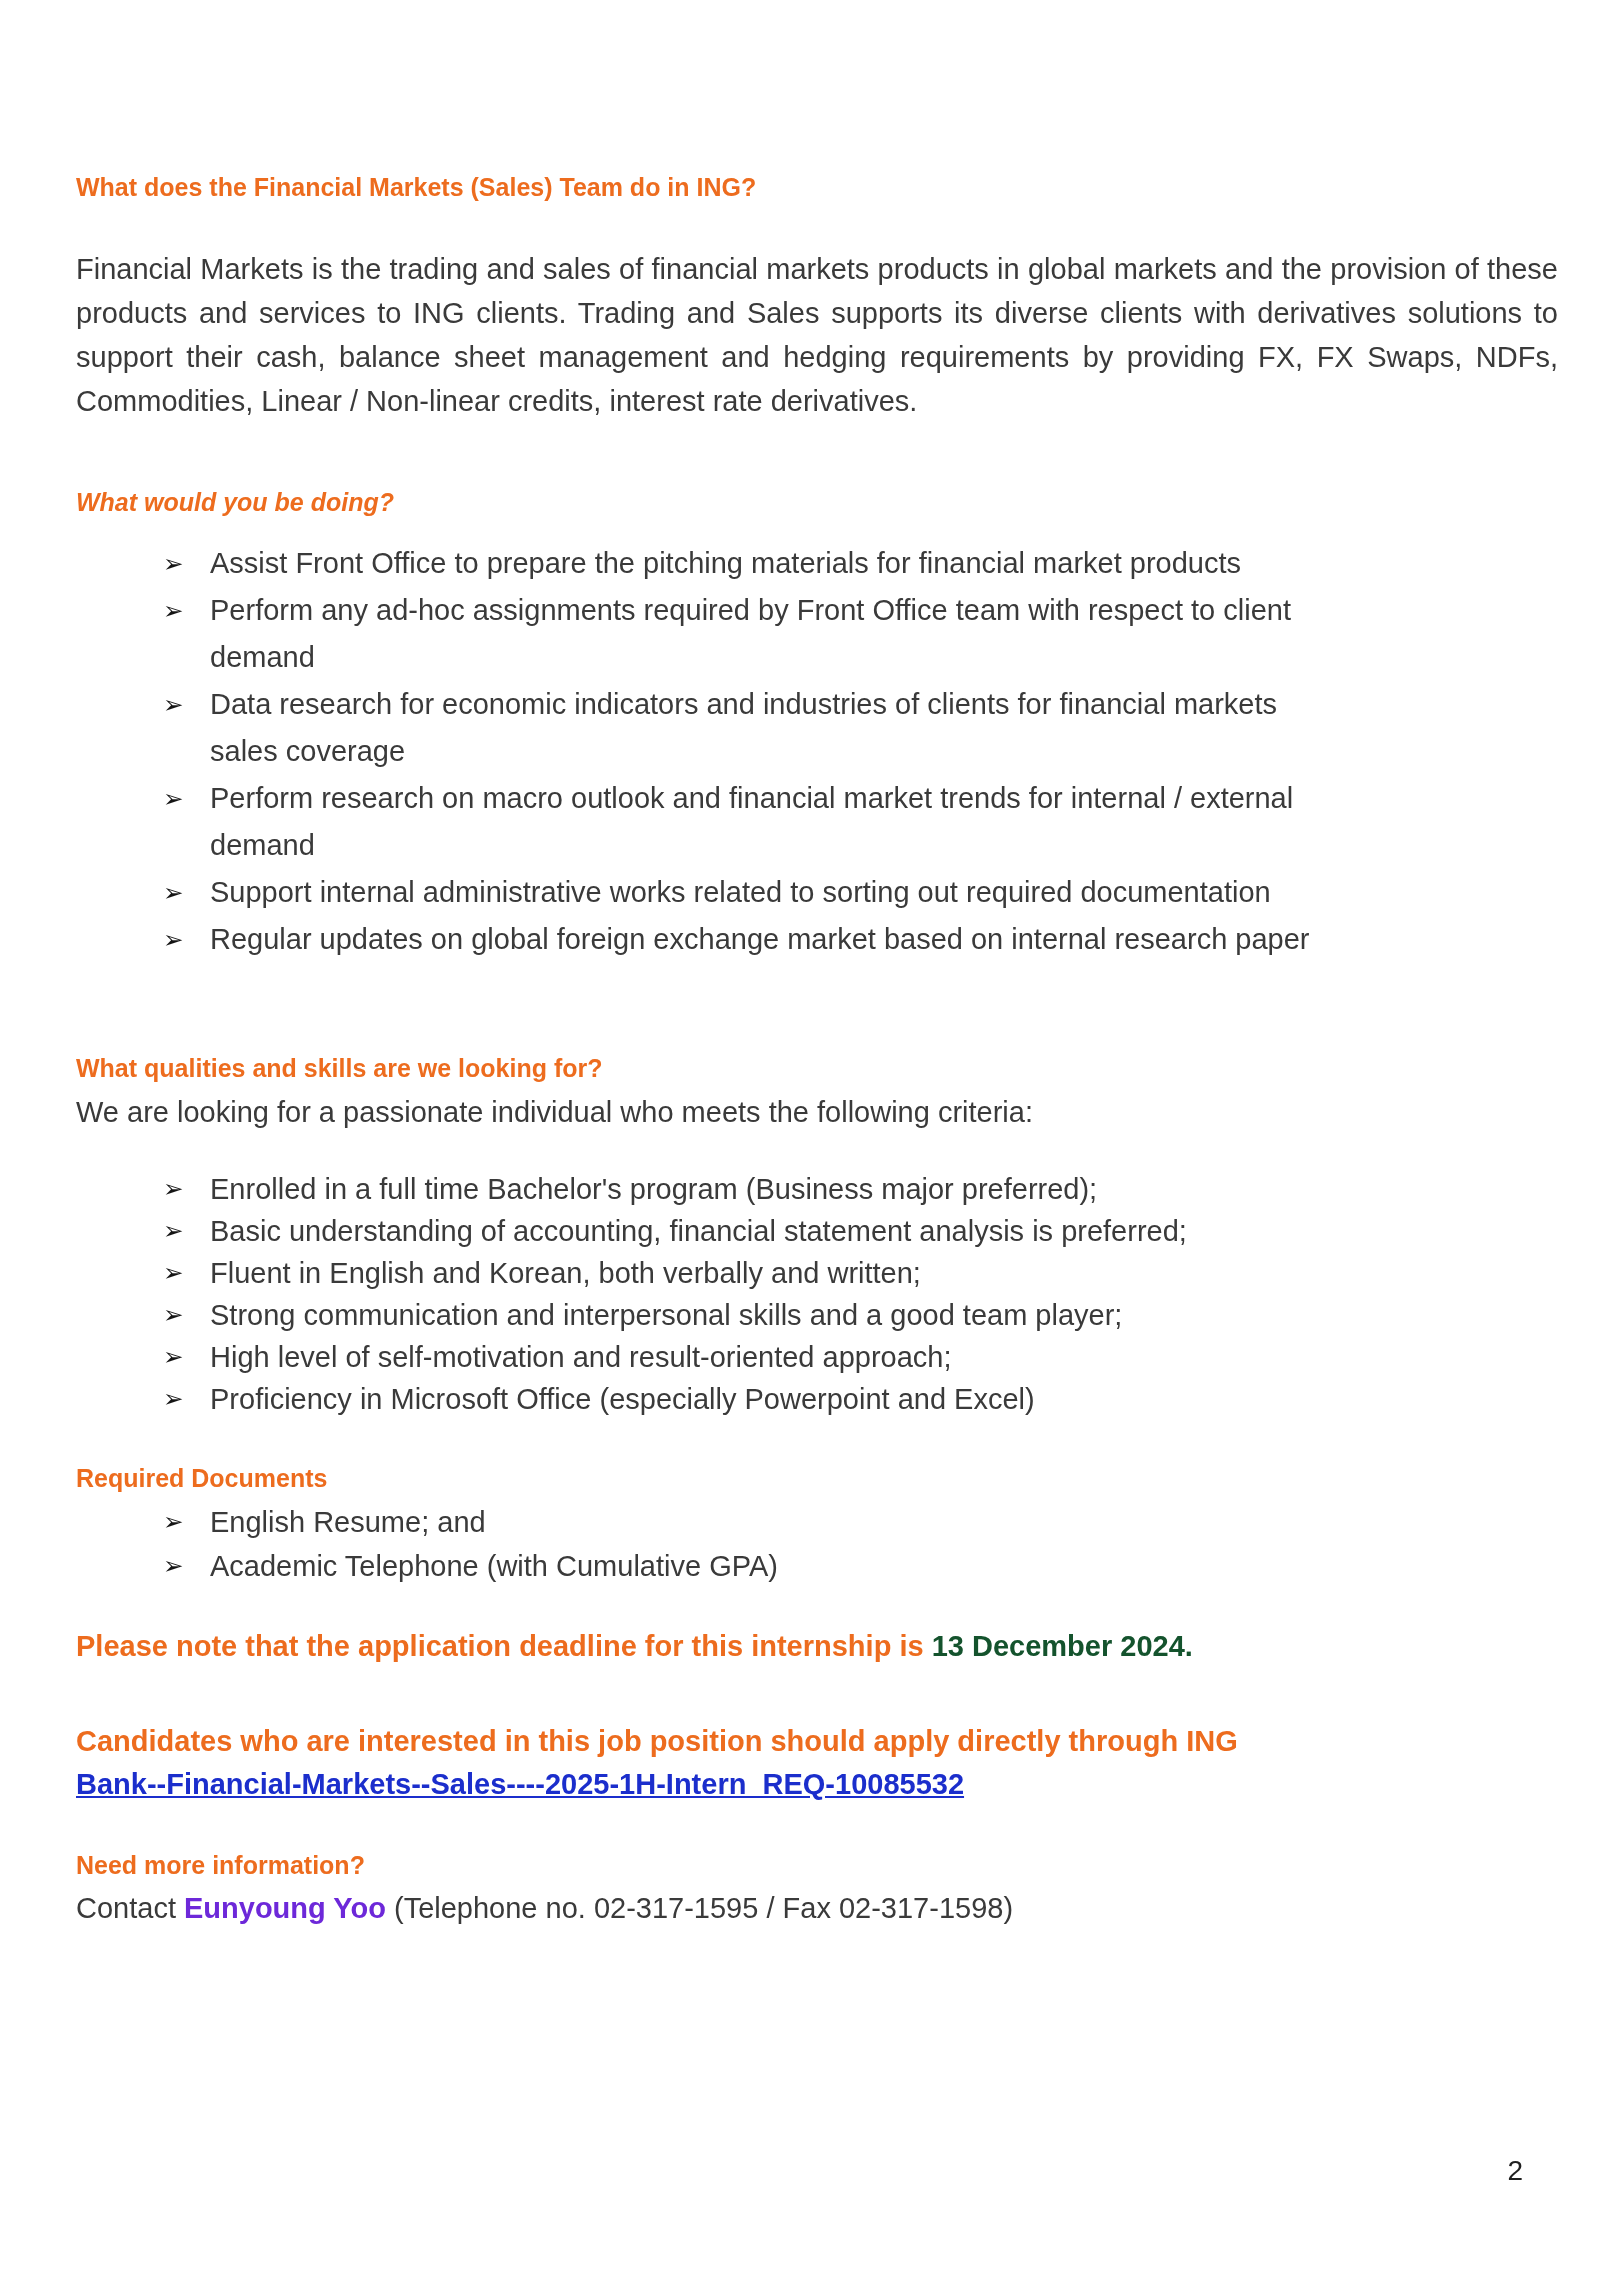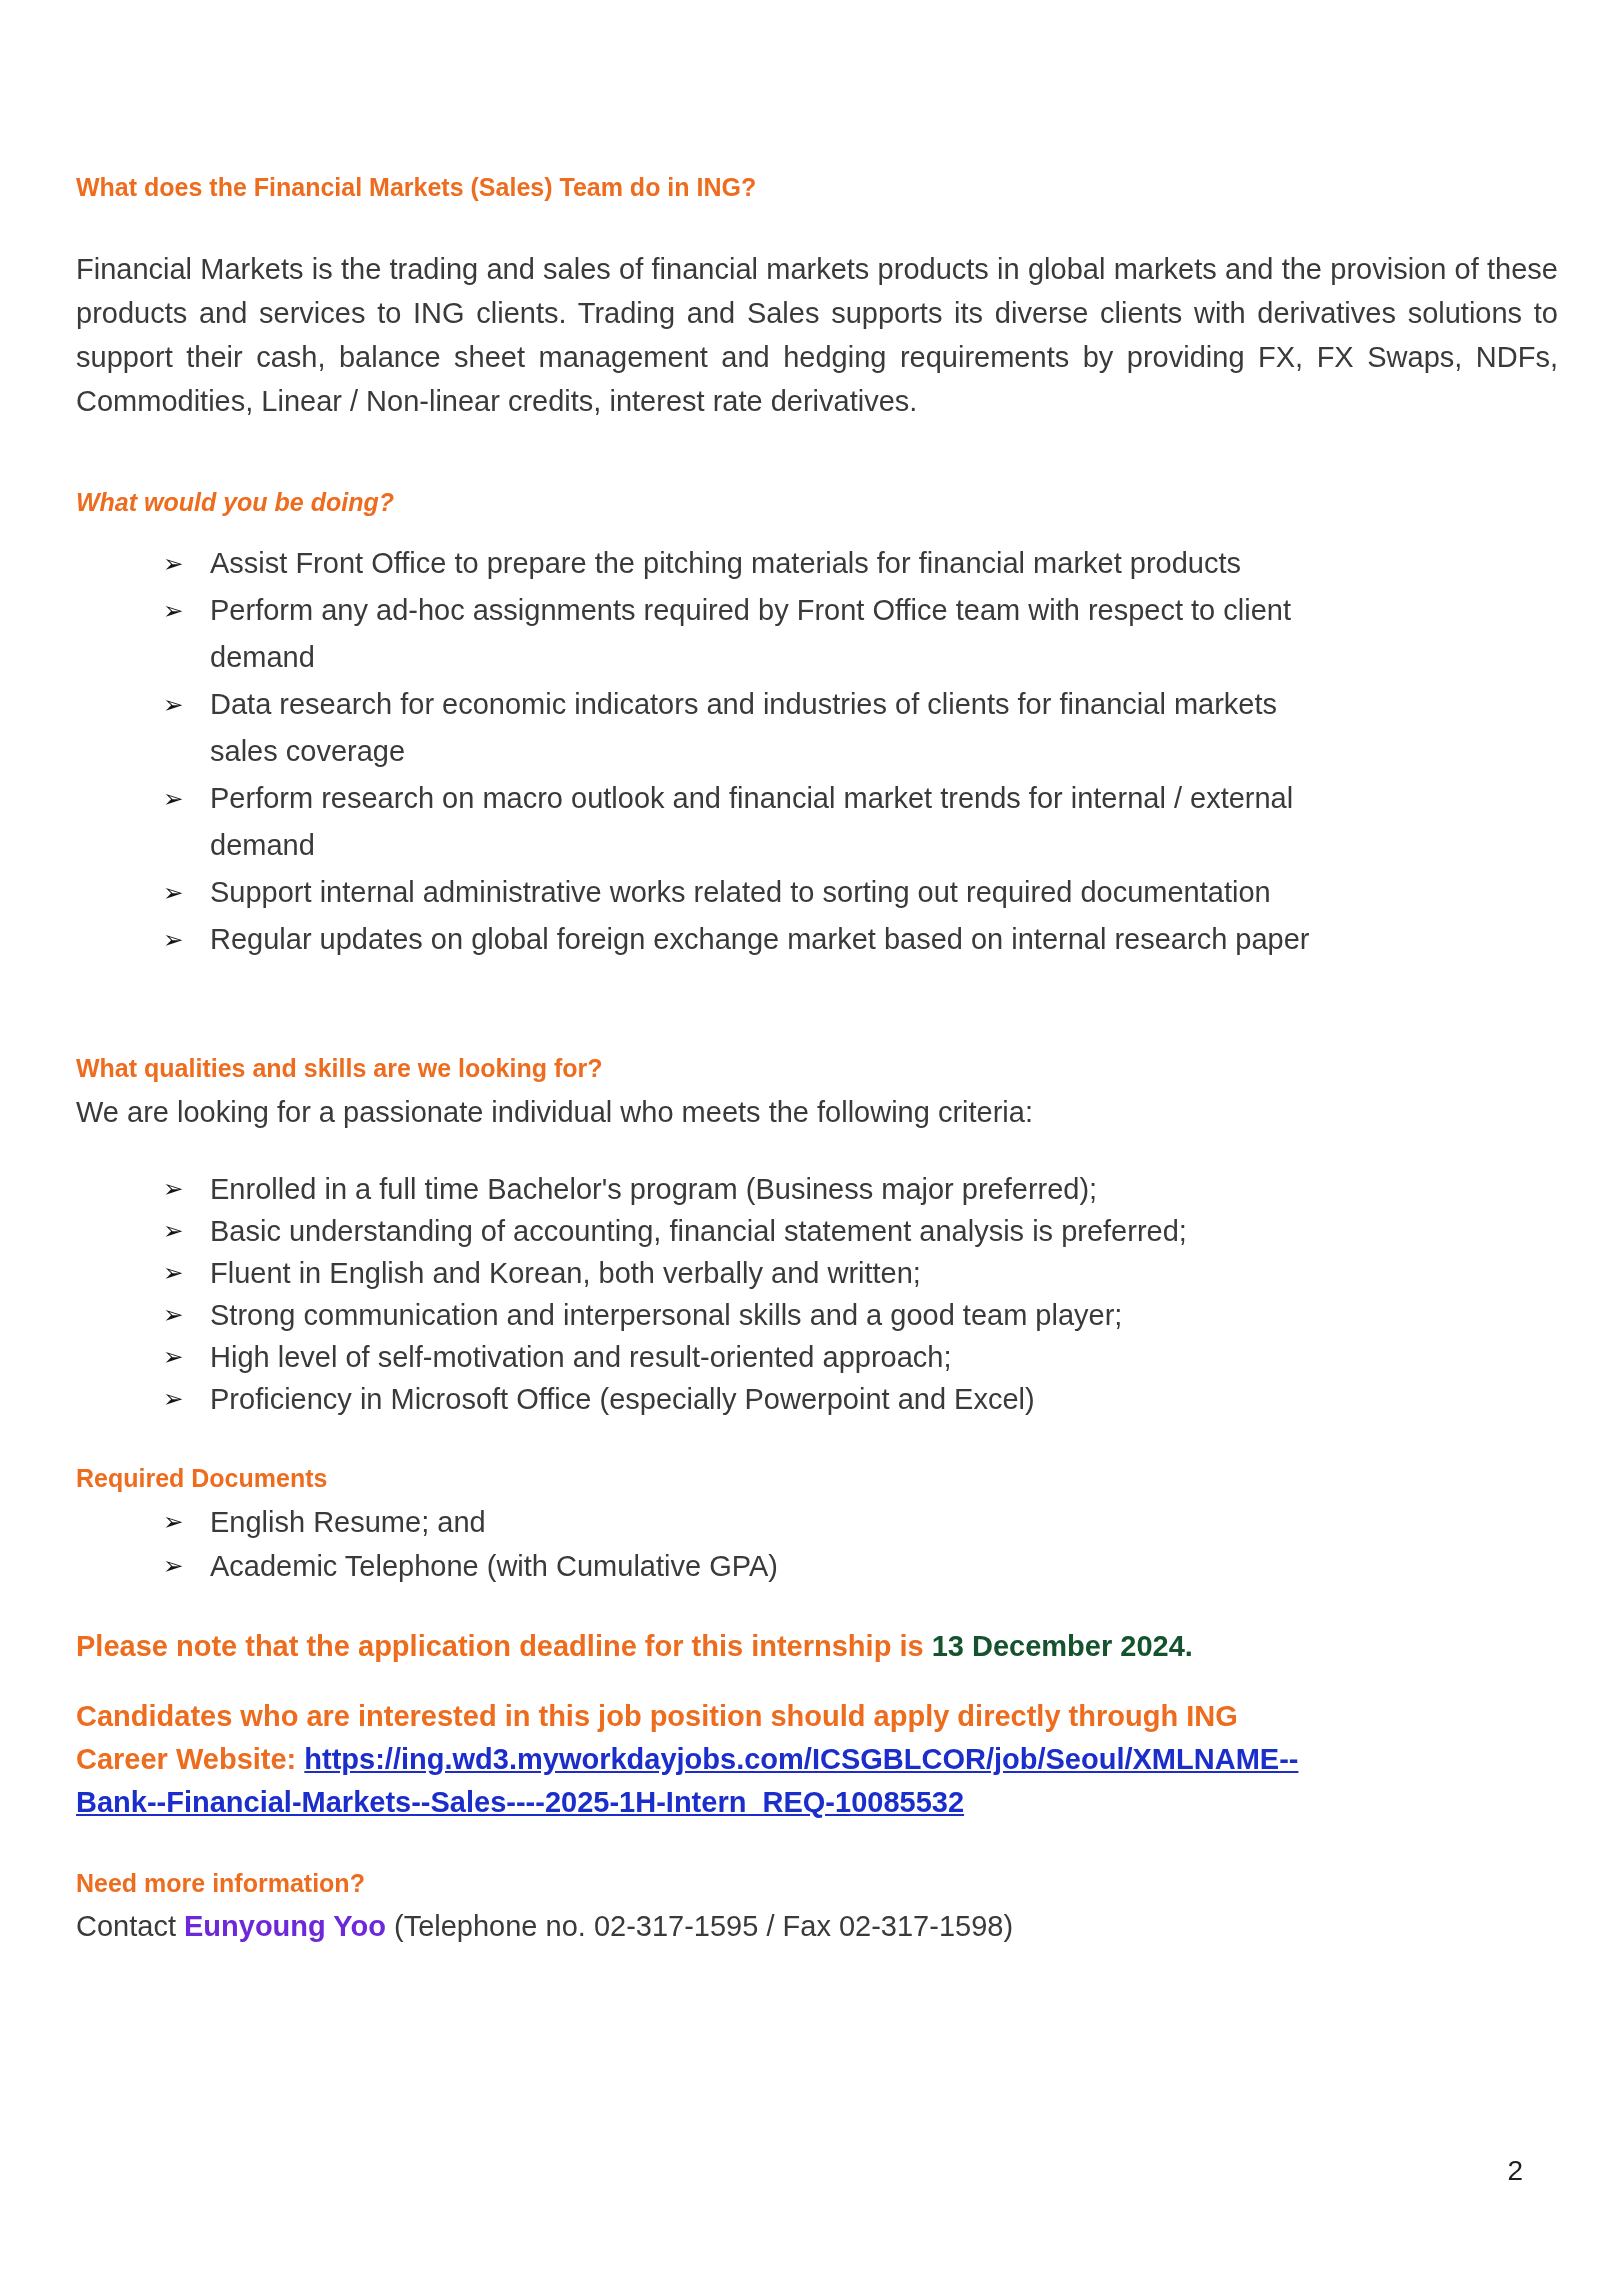--- a/index.html
+++ b/index.html
@@ -69,21 +69,21 @@
     white-space: pre-line;
   }
   .deadline {
     margin-top: 36px;
     line-height: 44px;
     font-weight: bold;
   }
   .orange-bold { color: #ed6c1e; font-weight: bold; }
   .blue-bold   { color: #14532d; font-weight: bold; }
   .apply {
-    margin-top: 27px;
+    margin-top: 52px;
     line-height: 43px;
     font-weight: bold;
   }
   .apply .line { line-height: 43px; }
   a.career-link, .career-link {
     color: #1b2ecc;
     font-weight: bold;
     text-decoration: underline;
   }
   .contact-line, .visit-line {
@@ -188,21 +188,20 @@
         <span class="btext">Academic Telephone (with Cumulative GPA)</span>
       </li>
     </ul>
 
     <div class="deadline">
       <span class="orange-bold">Please note that the application deadline for this internship is </span><span class="blue-bold">13 December 2024</span><span class="blue-bold">.</span>
     </div>
 
     <div class="apply">
       <div class="line"><span class="orange-bold">Candidates who are interested in this job position should apply directly through ING</span></div>
-      <div class="line"><span class="orange-bold">Career Website: </span><a class="career-link" href="#">https://ing.wd3.myworkdayjobs.com/ICSGBLCOR/job/Seoul/XMLNAME--</a></div>
       <div class="line"><a class="career-link" href="#">Bank--Financial-Markets--Sales----2025-1H-Intern_REQ-10085532</a></div>
     </div>
 
     <h2 class="h-orange h-info">Need more information?</h2>
 
     <p class="contact-line"><span>Contact </span><span class="bold-name">Eunyoung Yoo</span><span> (Telephone no. 02-317-1595 / Fax 02-317-1598)</span></p>
 
 
   </div>
 

